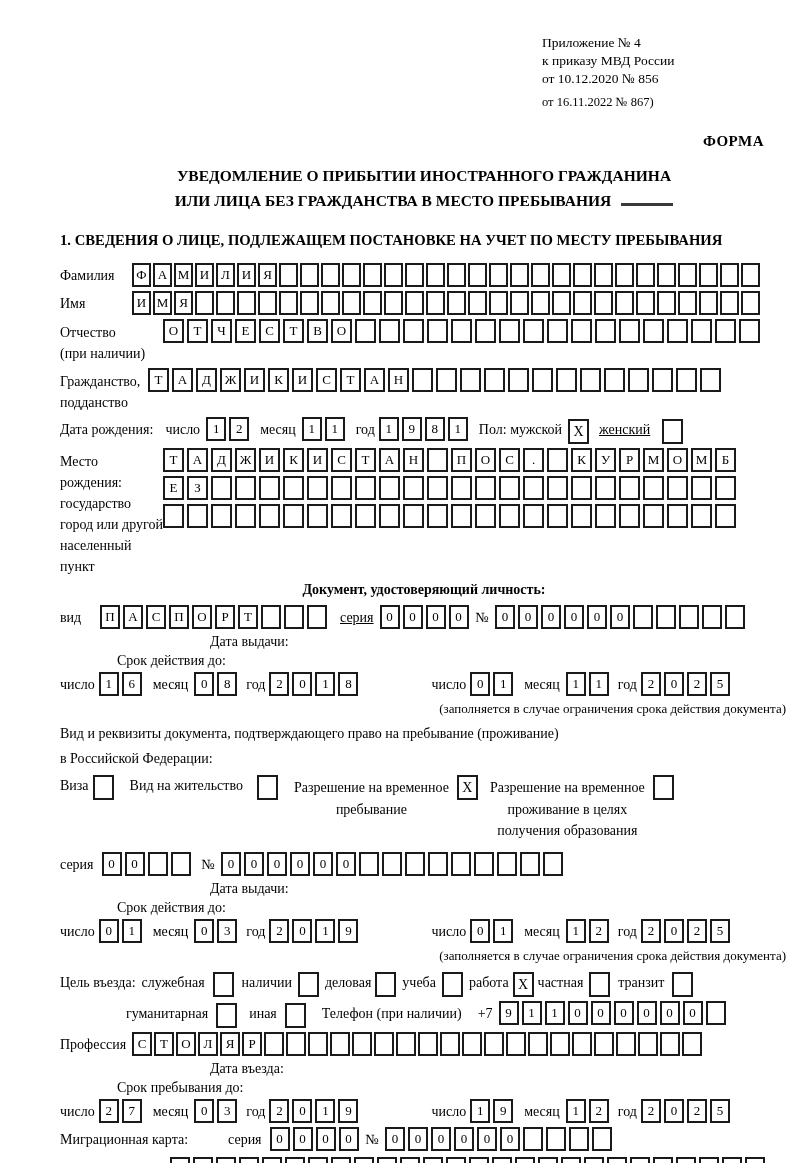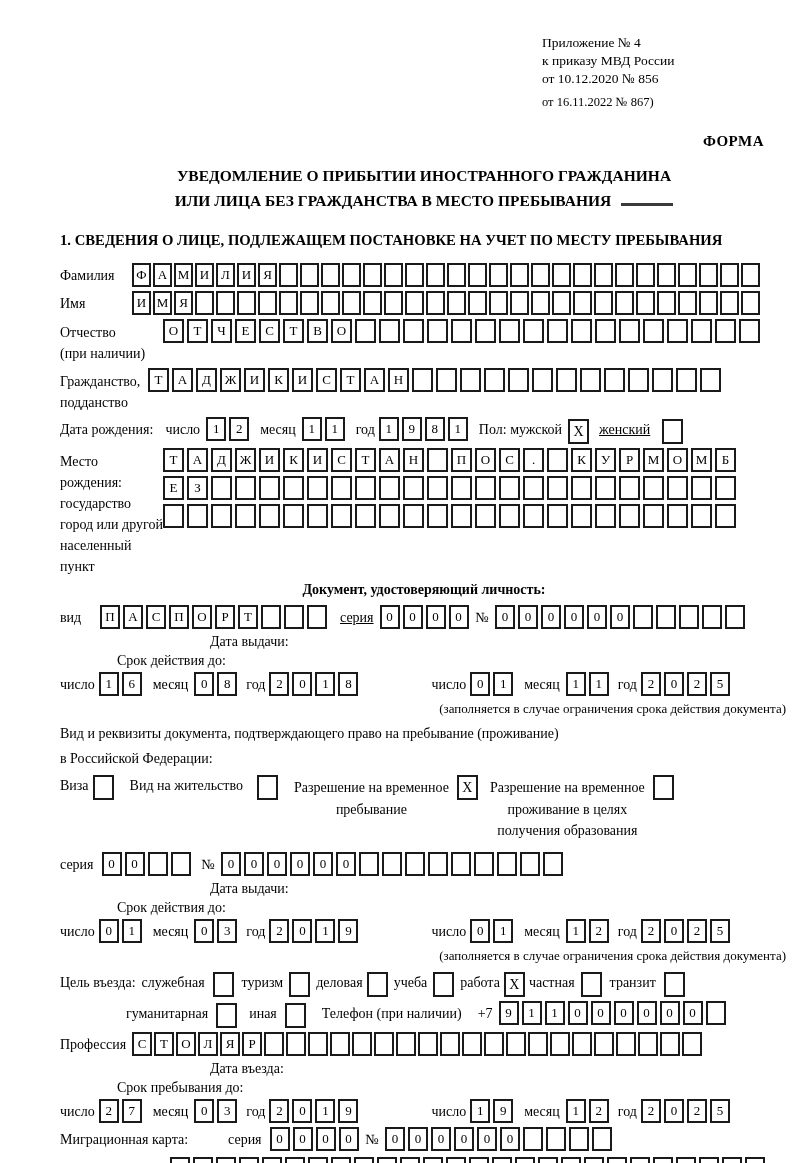--- a/index.html
+++ b/index.html
@@ -489,21 +489,21 @@
         </span>
     </div>
   </div>
 
   <div class="note">(заполняется в случае ограничения срока действия документа)</div>
 
   <div class="row">
     <span class="lbl">Цель въезда:</span>
     <span class="lbl ml6">служебная</span>
     <span class="cbox ml8"></span>
-    <span class="lbl ml8">туризм</span>
+    <span class="lbl ml8">наличии</span>
     <span class="cbox ml6"></span>
     <span class="lbl ml6">деловая</span>
     <span class="cbox ml4"></span>
     <span class="lbl ml6">учеба</span>
     <span class="cbox ml6"></span>
     <span class="lbl ml6">работа</span>
     <span class="cbox ml4">X</span>
     <span class="lbl ml4">частная</span>
     <span class="cbox ml6"></span>
     <span class="lbl ml8">транзит</span>

